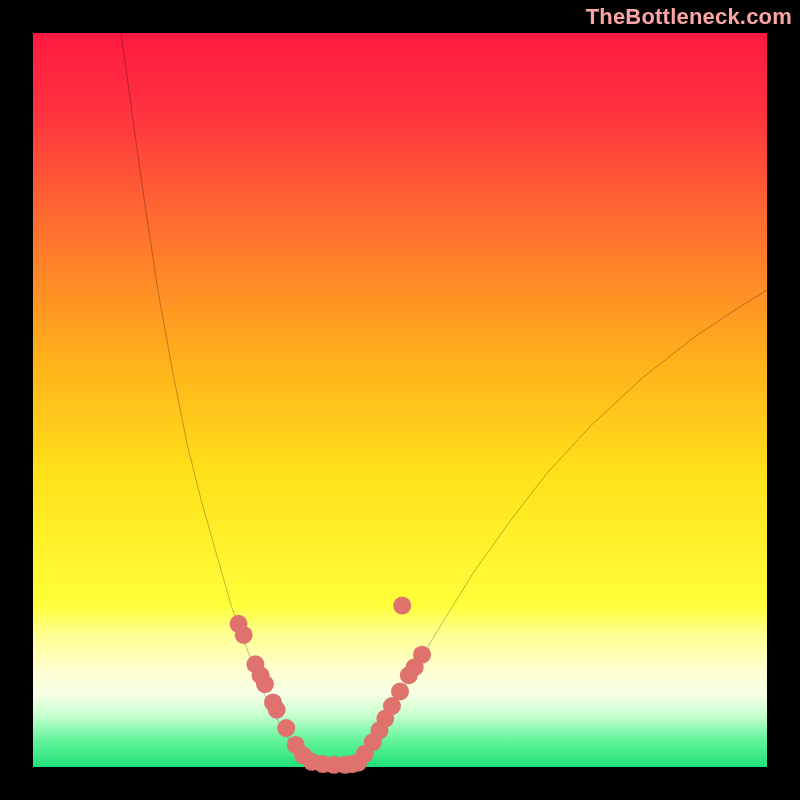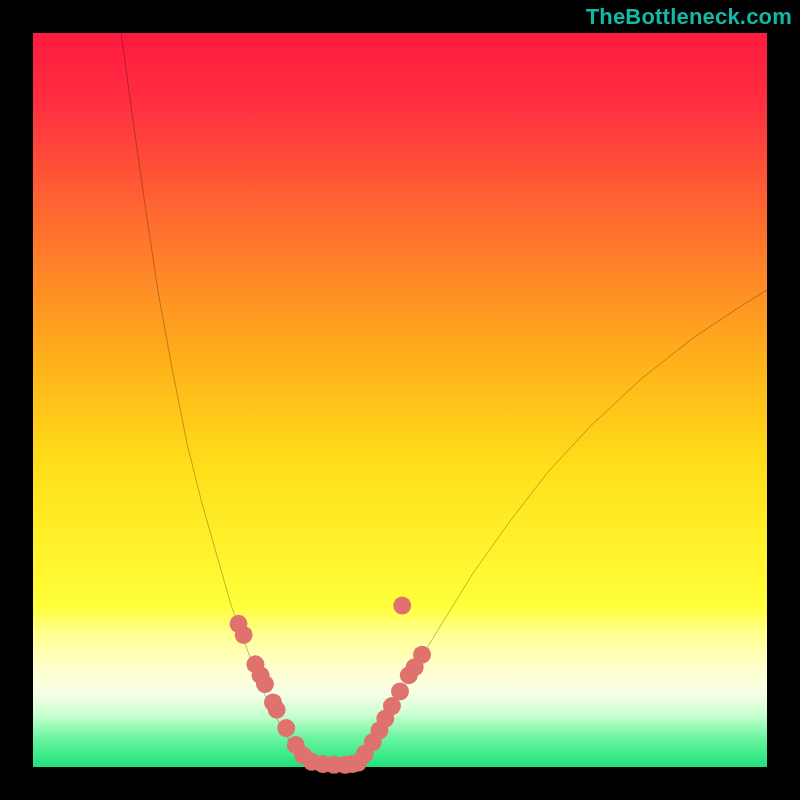--- a/index.html
+++ b/index.html
@@ -26,21 +26,21 @@
     height: 734px;
     
   }
   .watermark {
     position: absolute;
     top: 4px;
     right: 8px;
     font-family: Arial, Helvetica, sans-serif;
     font-size: 22px;
     font-weight: 600;
-    color: #14b8a6;
+    color: #fca5a5;
     letter-spacing: 0.2px;
   }
   svg.curve {
     position: absolute;
     left: 33px;
     top: 33px;
     width: 734px;
     height: 734px;
     overflow: visible;
   }

